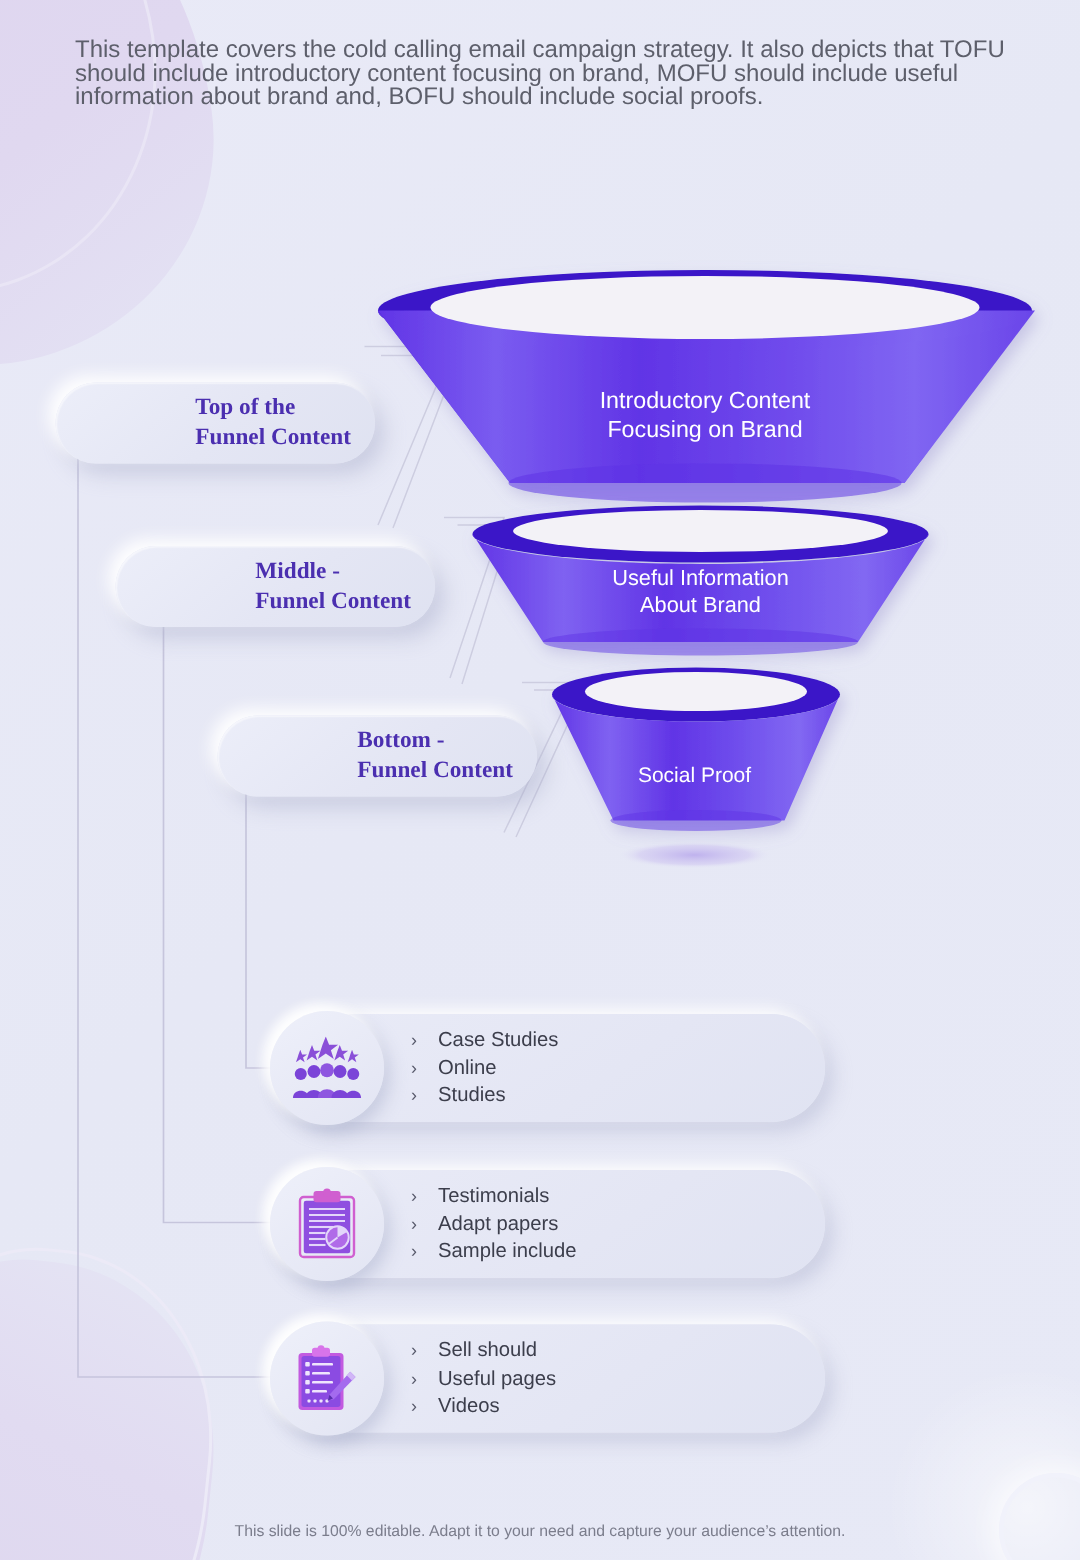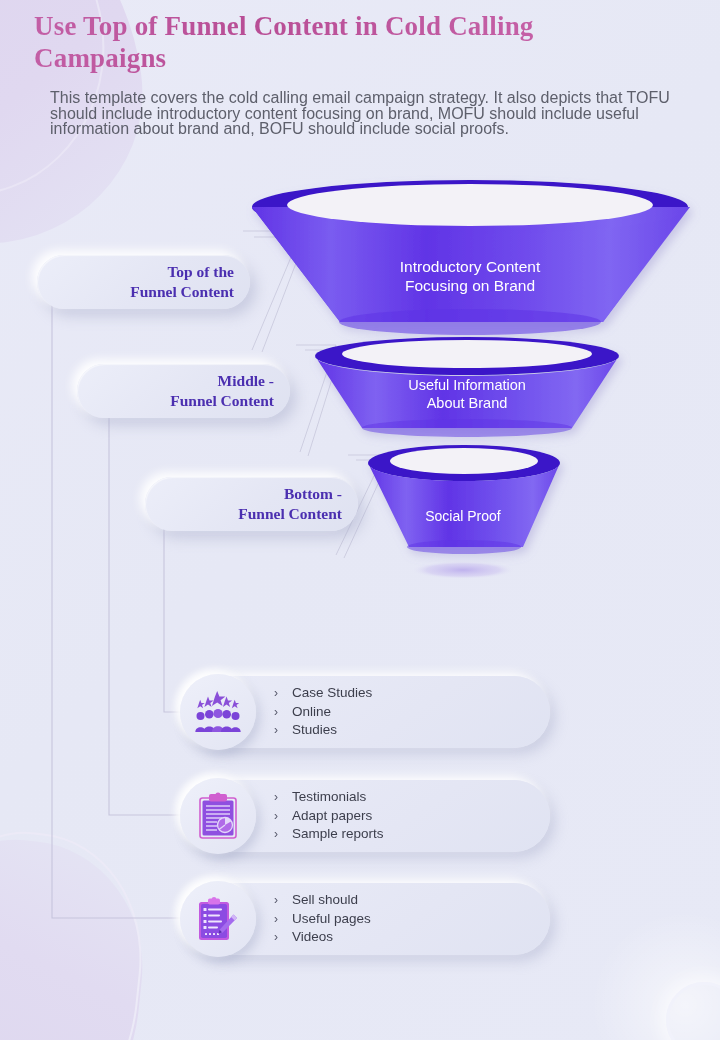--- a/index.html
+++ b/index.html
@@ -51,21 +51,21 @@
     position:absolute;border-radius:40px;
     background:linear-gradient(140deg,#eceef9 0%,#e4e6f4 55%,#dfe2f1 100%);
     box-shadow:
       -5px -5px 10px rgba(255,255,255,.95),
       6px 7px 14px rgba(163,168,200,.45),
       inset 1px 1px 1px rgba(255,255,255,.55);
     display:flex;align-items:center;justify-content:flex-end;
   }
   .pill-txt{
     font-family:"Liberation Serif", serif;font-weight:bold;font-size:15.5px;
-    line-height:20px;color:#4b2fb0;text-align:right;padding-right:16px;
+    line-height:20px;color:#4b2fb0;text-align:left;padding-right:16px;
     white-space:pre-line;
   }
 
   
   .card{
     position:absolute;height:72px;border-radius:40px;
     background:linear-gradient(145deg,#e9ebf7 0%,#e4e6f4 60%,#e0e3f2 100%);
     box-shadow:
       -4px -4px 9px rgba(255,255,255,.9),
       5px 6px 13px rgba(164,169,200,.42);
@@ -94,21 +94,20 @@
 <div class="slide">
 
   <div class="blob-tl"></div>
   <div class="blob-tl2"></div>
   <div class="blob-bl"></div>
   <div class="blob-bl2"></div>
   <div class="glow-br"></div>
   <div class="ring-br"></div>
 
   <div class="header">
-    <h1 class="title">Use Top of Funnel Content in Cold Calling Campaigns</h1>
     <p class="subtitle">This template covers the  cold calling email campaign strategy. It also depicts that TOFU  should include introductory content focusing on brand, MOFU  should include useful information about brand and, BOFU should include social proofs.</p>
   </div>
 
   <svg class="funnel-wrap" viewBox="0 0 720 1040">
     <defs>
       <linearGradient id="gFace" x1="0" y1="0" x2="1" y2="0">
         <stop offset="0" stop-color="#6134e6"></stop>
         <stop offset="0.18" stop-color="#7a5cf0"></stop>
         <stop offset="0.40" stop-color="#6134e6"></stop>
         <stop offset="0.62" stop-color="#6f4aec"></stop>
@@ -261,21 +260,21 @@
       <div class="li">
         <span class="chev">›</span>
         <span class="li-txt">Testimonials</span>
         </div>
       <div class="li">
         <span class="chev">›</span>
         <span class="li-txt">Adapt papers</span>
         </div>
       <div class="li">
         <span class="chev">›</span>
-        <span class="li-txt">Sample reports</span>
+        <span class="li-txt">Sample include</span>
         </div>
     </div>
   </div>
 
   <div class="card" style="left:182px;top:883px;width:368px;">
     <div class="card-ico">
       <svg width="44" height="48" viewBox="0 0 44 48">
         <rect x="3" y="7" width="30" height="38" rx="2.5" fill="#c25ae0"></rect>
         <rect x="5" y="9" width="26" height="34" rx="1.8" fill="#8b4be2"></rect>
         <rect x="12" y="3.5" width="12" height="6" rx="1.8" fill="#d874ea"></rect>
@@ -310,14 +309,15 @@
         <span class="chev">›</span>
         <span class="li-txt">Useful pages</span>
         </div>
       <div class="li">
         <span class="chev">›</span>
         <span class="li-txt">Videos</span>
         </div>
     </div>
   </div>
 
+  <div class="footer">This slide is 100% editable. Adapt it to your need and capture your  audience’s attention.</div>
 
 </div>
 
 </body></html>

